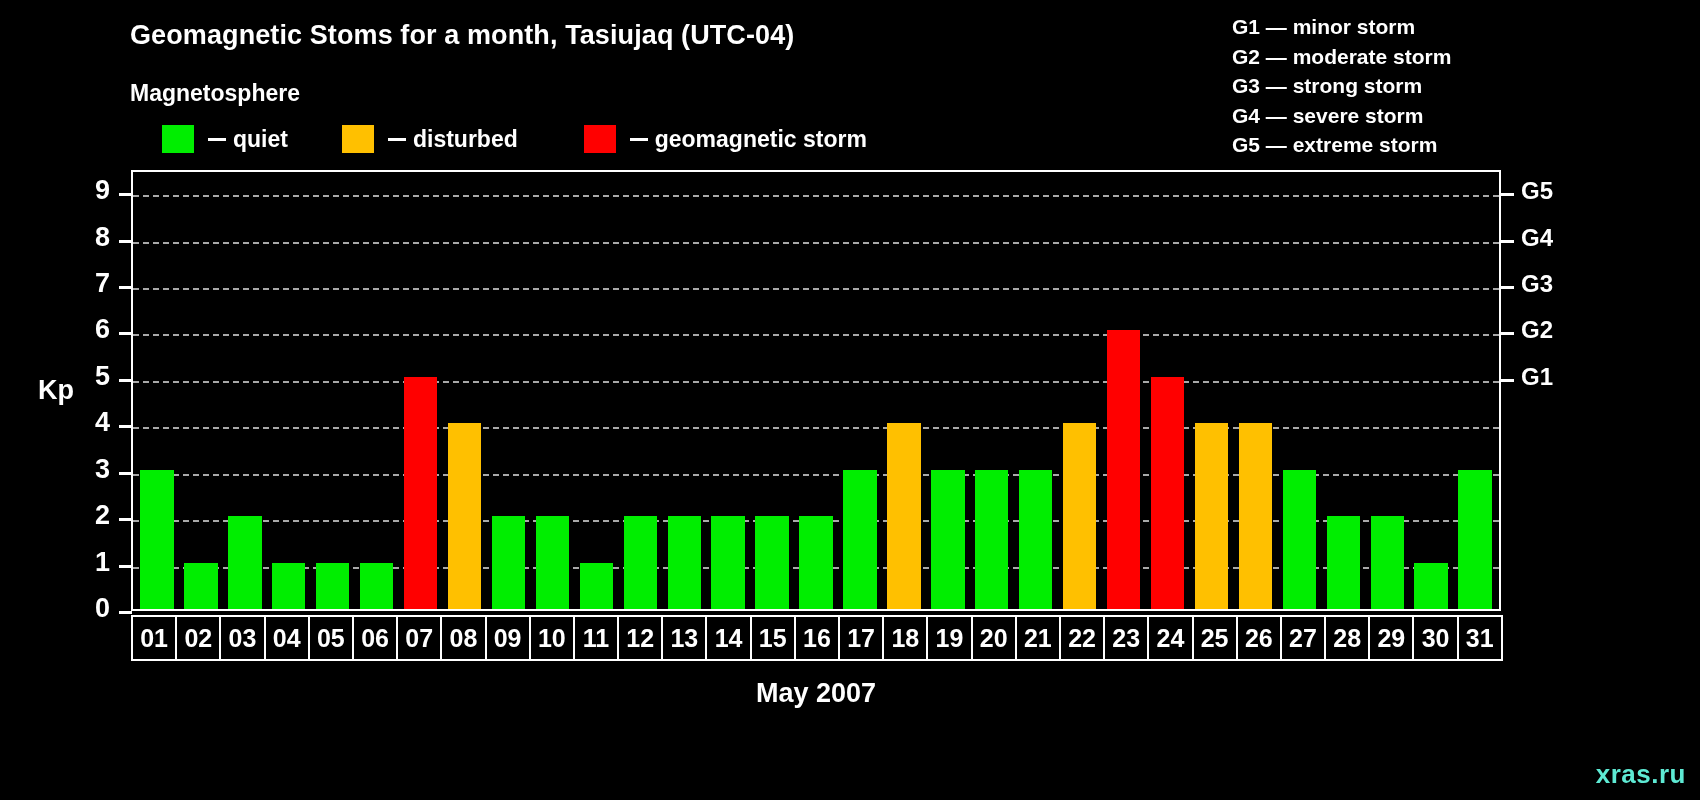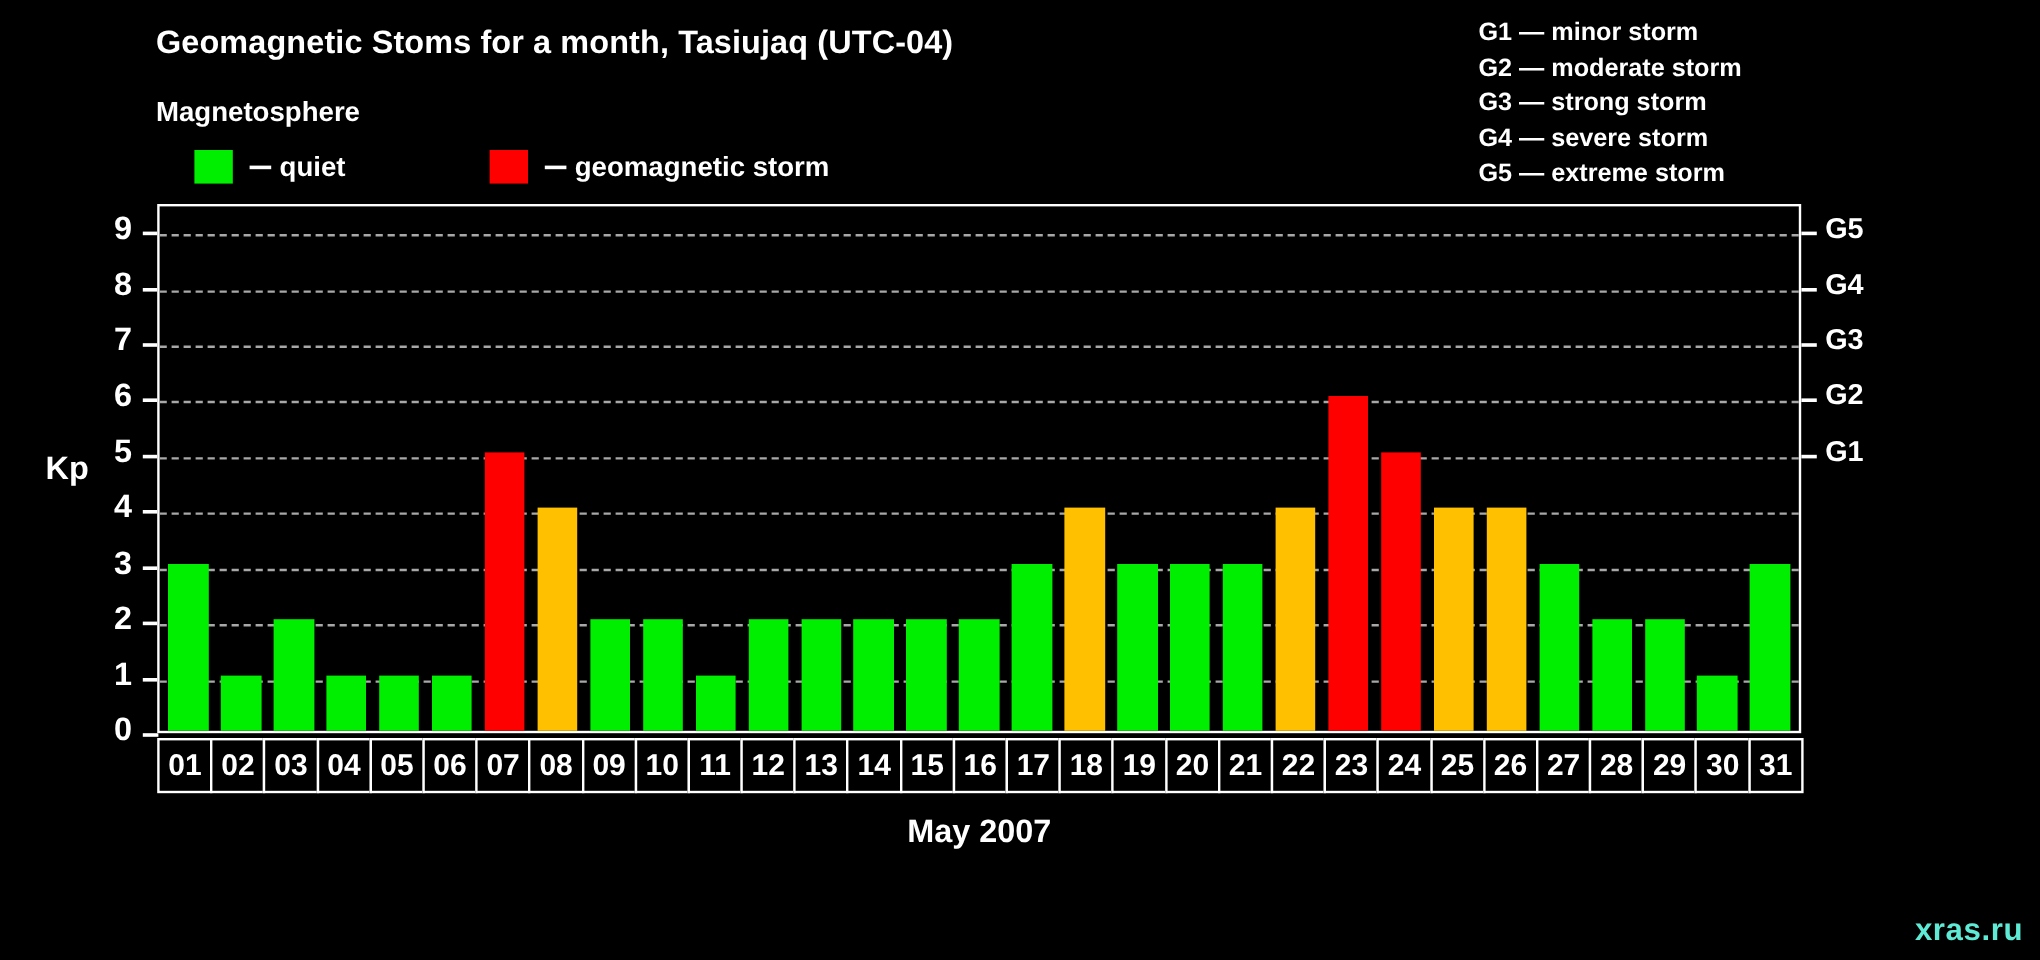--- a/index.html
+++ b/index.html
@@ -224,20 +224,25 @@
   <div id="chart-title">Geomagnetic Stoms for a month, Tasiujaq (UTC-04)</div>
 
   <div id="legend-heading">Magnetosphere</div>
   <div id="legend-row">
     <div class="legend-item">
       <span class="legend-swatch" style="background:#00EE00"></span>
       <span class="legend-dash"></span>
       <span class="legend-label">quiet</span>
     </div>
     <div id="legend-gap-1"></div>
+    <div class="legend-item">
+      <span class="legend-swatch" style="background:#FFC000"></span>
+      <span class="legend-dash"></span>
+      <span class="legend-label">disturbed</span>
+    </div>
     <div id="legend-gap-2"></div>
     <div class="legend-item">
       <span class="legend-swatch" style="background:#FF0000"></span>
       <span class="legend-dash"></span>
       <span class="legend-label">geomagnetic storm</span>
     </div>
   </div>
 
   <div id="gscale-legend">
     <div class="gscale-line">G1 — minor storm</div>

